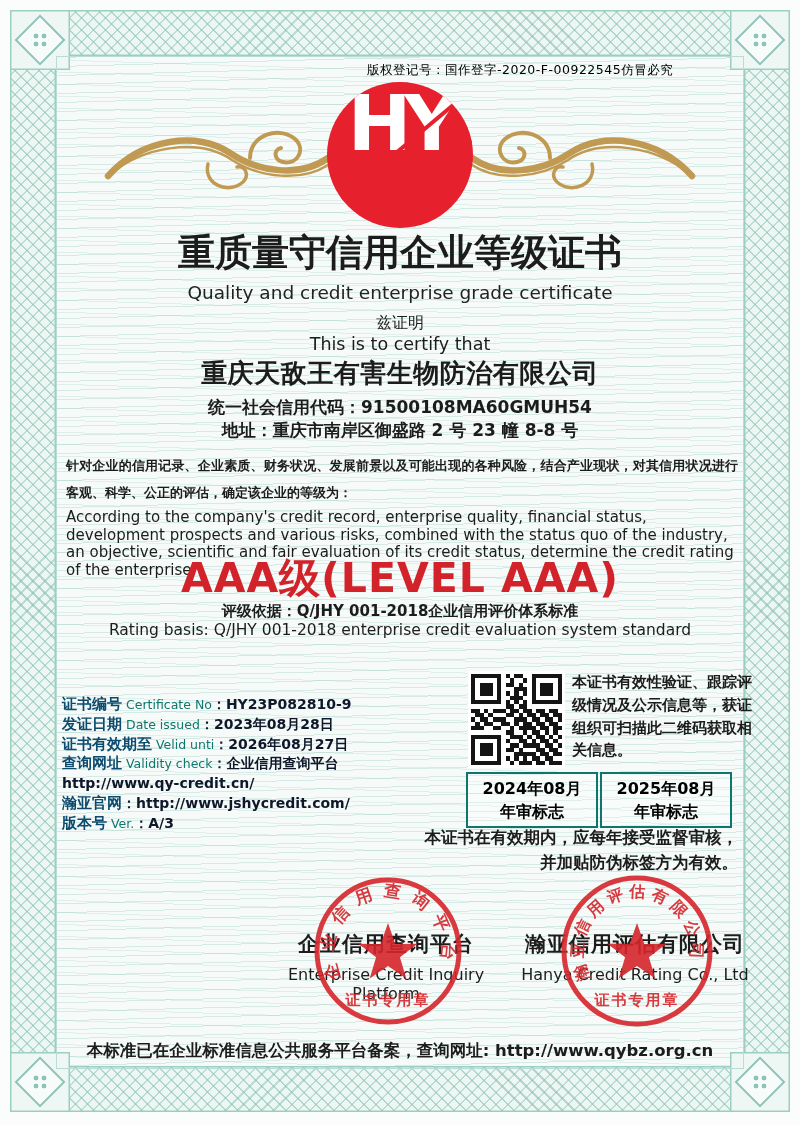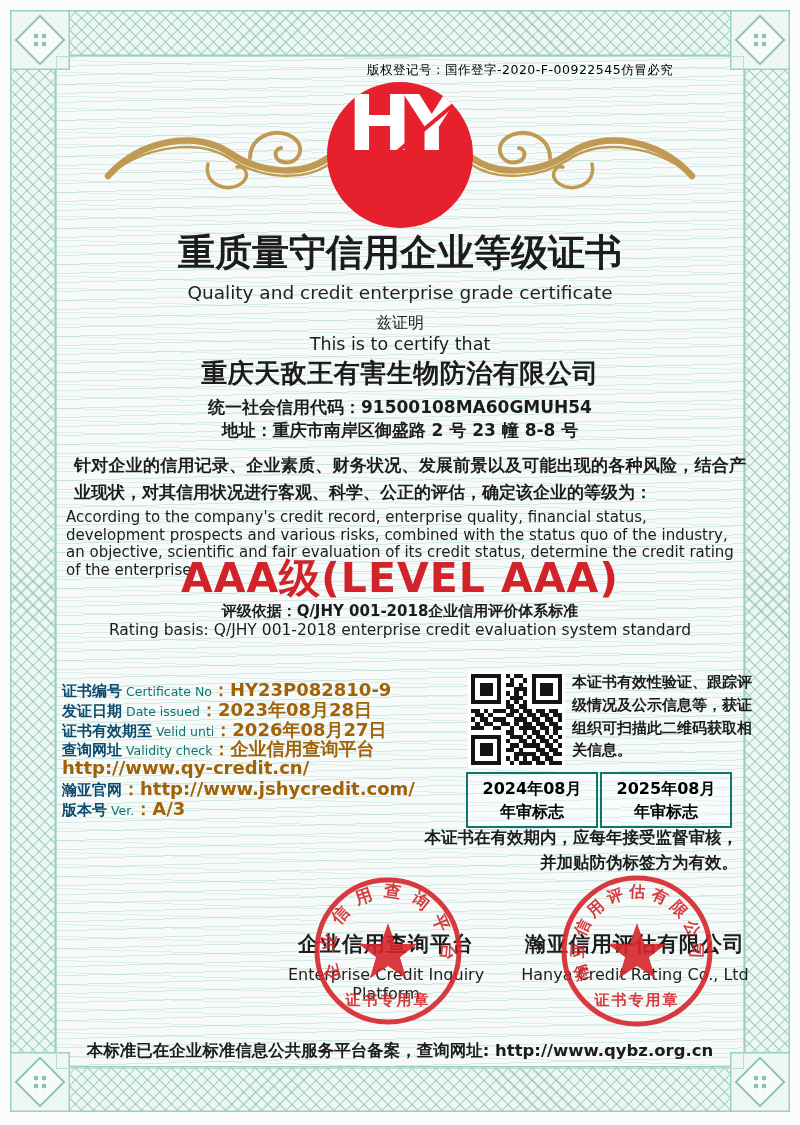--- a/index.html
+++ b/index.html
@@ -50,32 +50,32 @@
   .fl-l{left:102px;} .fl-r{left:466px;transform:scaleX(-1);}
 
   .title-zh{top:228px;font-size:37px;font-weight:700;letter-spacing:0px;}
   .title-en{top:282px;font-size:18.5px;color:#222;}
   .zcm{top:313px;font-size:16px;}
   .certify-en{top:334px;font-size:17.5px;}
   .company{top:356px;font-size:26px;font-weight:800;letter-spacing:.5px;}
   .code{top:396px;font-size:17px;font-weight:600;}
   .addr{top:419px;font-size:17px;font-weight:600;}
 
-  .body-zh{top:452px;left:66px;width:672px;font-size:17px;font-weight:600;line-height:27px;text-align:justify;margin-left:8px;}
+  .body-zh{top:452px;left:66px;width:672px;font-size:13px;font-weight:600;line-height:27px;text-align:justify;}
   .body-en{top:509px;left:66px;width:672px;font-size:15px;line-height:17.5px;text-align:left;}
   .aaa{top:551px;font-size:41px;font-weight:800;letter-spacing:1px;color:#d2232a;}
   .basis-zh{top:602px;font-size:15px;font-weight:600;}
   .basis-en{top:621px;font-size:15.5px;}
 
   
   .info{top:678px;left:62px;width:390px;font-size:15px;}
   .info .row{height:19.8px;display:flex;align-items:baseline;white-space:nowrap;}
   .info .zh{font-size:15px;font-weight:600;color:#0c4a6e;}
   .info .en{font-size:12.5px;color:#0f766e;margin-left:4px;}
-  .info .val{font-size:18px;font-weight:600;color:#a16207;}
+  .info .val{font-size:14px;font-weight:600;color:#0f172a;margin-top:18px;}
 
   
   .qr{top:671px;left:468px;width:97px;height:97px;background:#fff;display:grid;padding:3px;box-sizing:border-box;}
   .qm{background:#141414;}
   .panel{top:671px;left:572px;width:180px;font-size:15px;font-weight:600;line-height:22.8px;text-align:justify;}
 
   
   .badge{top:772px;width:128px;height:52px;border:2px solid #0f766e;background:rgba(255,255,255,.25);
          display:flex;flex-direction:column;align-items:center;justify-content:center;font-size:16px;font-weight:600;line-height:23px;}
   .badge1{left:466px;} .badge2{left:600px;}

